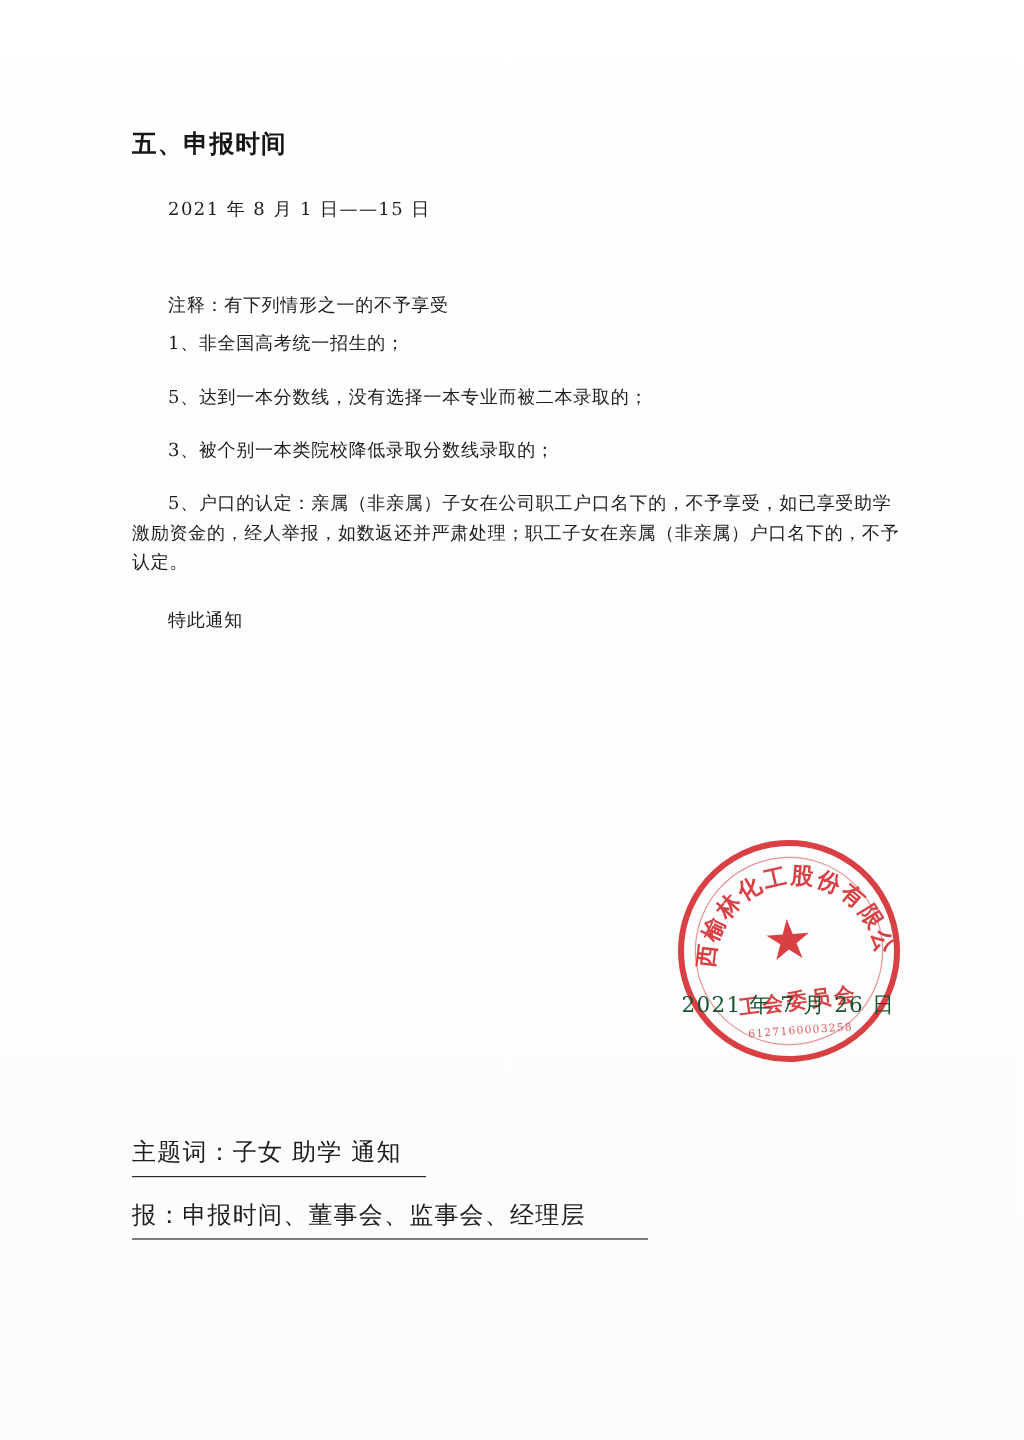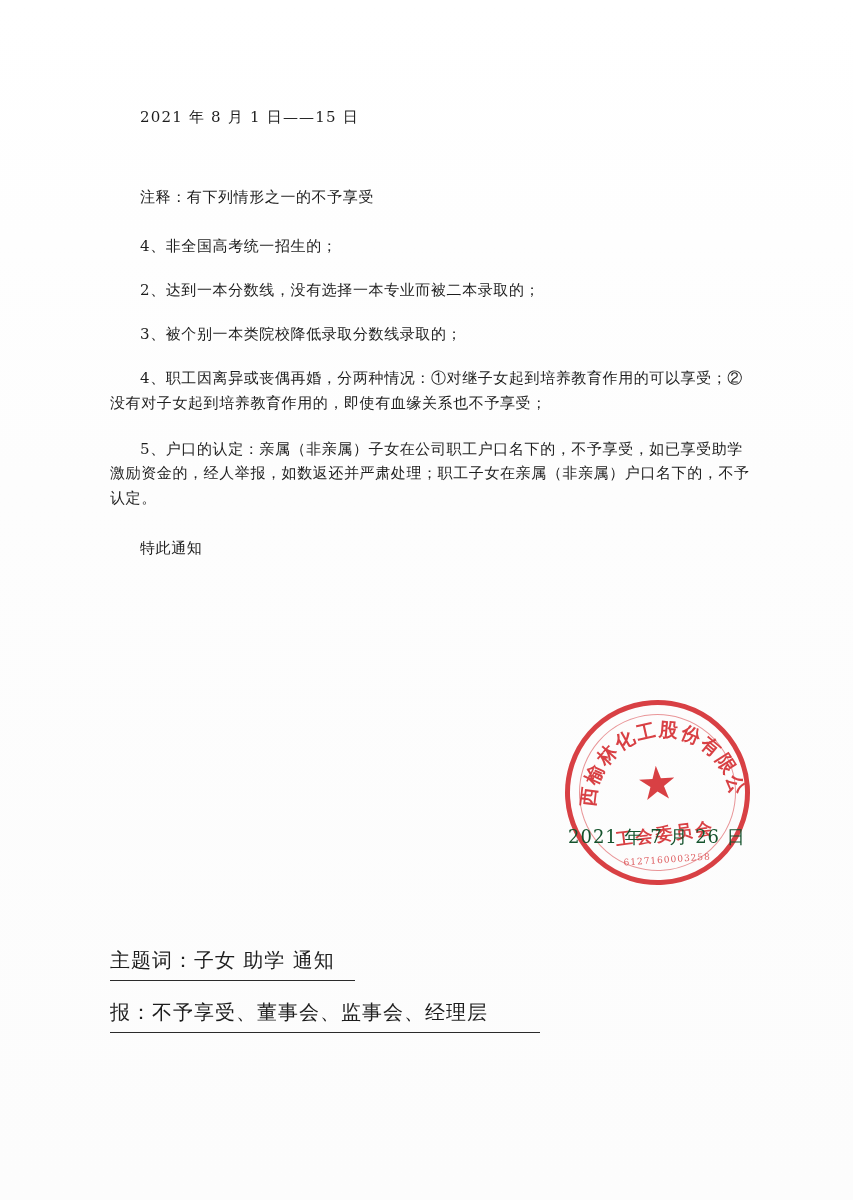--- a/index.html
+++ b/index.html
@@ -53,21 +53,21 @@
     color: #1d1d1d;
   }
   .para.tight {
     margin-bottom: 20px;
   }
   .para.date-line {
     margin-bottom: 56px;
     letter-spacing: 1.2px;
   }
   .para.note-head {
-    margin-bottom: 24px;
+    margin-bottom: 8px;
   }
   .para.multi {
     text-indent: 2em;
   }
   .para.notice {
     margin-top: 26px;
     margin-bottom: 0;
     font-family: Liberation Serif, serif;
   }
   
@@ -183,32 +183,32 @@
   .footer-row.r2:after { width: 430px; }
   .footer-row.r3:after { width: 330px; }
 </style>
 </head>
 <body>
 
 <div class="page">
 
   <div class="content">
 
+    <div class="section-title">五、申报时间</div>
 
     <p class="para date-line">2021 年 8 月 1 日——15 日</p>
 
     <p class="para note-head">注释：有下列情形之一的不予享受</p>
 
-    <p class="para tight">4、非全国高考统一招生的；</p>
-
-    <p class="para tight">2、达到一本分数线，没有选择一本专业而被二本录取的；</p>
+    <p class="para tight">1、非全国高考统一招生的；</p>
+
+    <p class="para tight">5、达到一本分数线，没有选择一本专业而被二本录取的；</p>
 
     <p class="para tight">3、被个别一本类院校降低录取分数线录取的；</p>
 
-    <p class="para multi">4、职工因离异或丧偶再婚，分两种情况：①对继子女起到培养教育作用的可以享受；②没有对子女起到培养教育作用的，即使有血缘关系也不予享受；</p>
 
     <p class="para multi">5、户口的认定：亲属（非亲属）子女在公司职工户口名下的，不予享受，如已享受助学激励资金的，经人举报，如数返还并严肃处理；职工子女在亲属（非亲属）户口名下的，不予认定。</p>
 
     <p class="para notice">特此通知</p>
 
   </div>
 
   <div class="sign-block">
 
     <div class="stamp">
@@ -229,19 +229,19 @@
 
   </div>
 
   <div class="footer">
 
     <div class="footer-row ruled r1">
       <span>主题词：</span><span>子女  助学  通知</span>
     </div>
 
     <div class="footer-row ruled r2">
-      <span>报：</span><span>不予享受、董事会、监事会、经理层</span>
+      <span>报：</span><span>申报时间、董事会、监事会、经理层</span>
     </div>
 
 
   </div>
 
 </div>
 
 </body></html>

